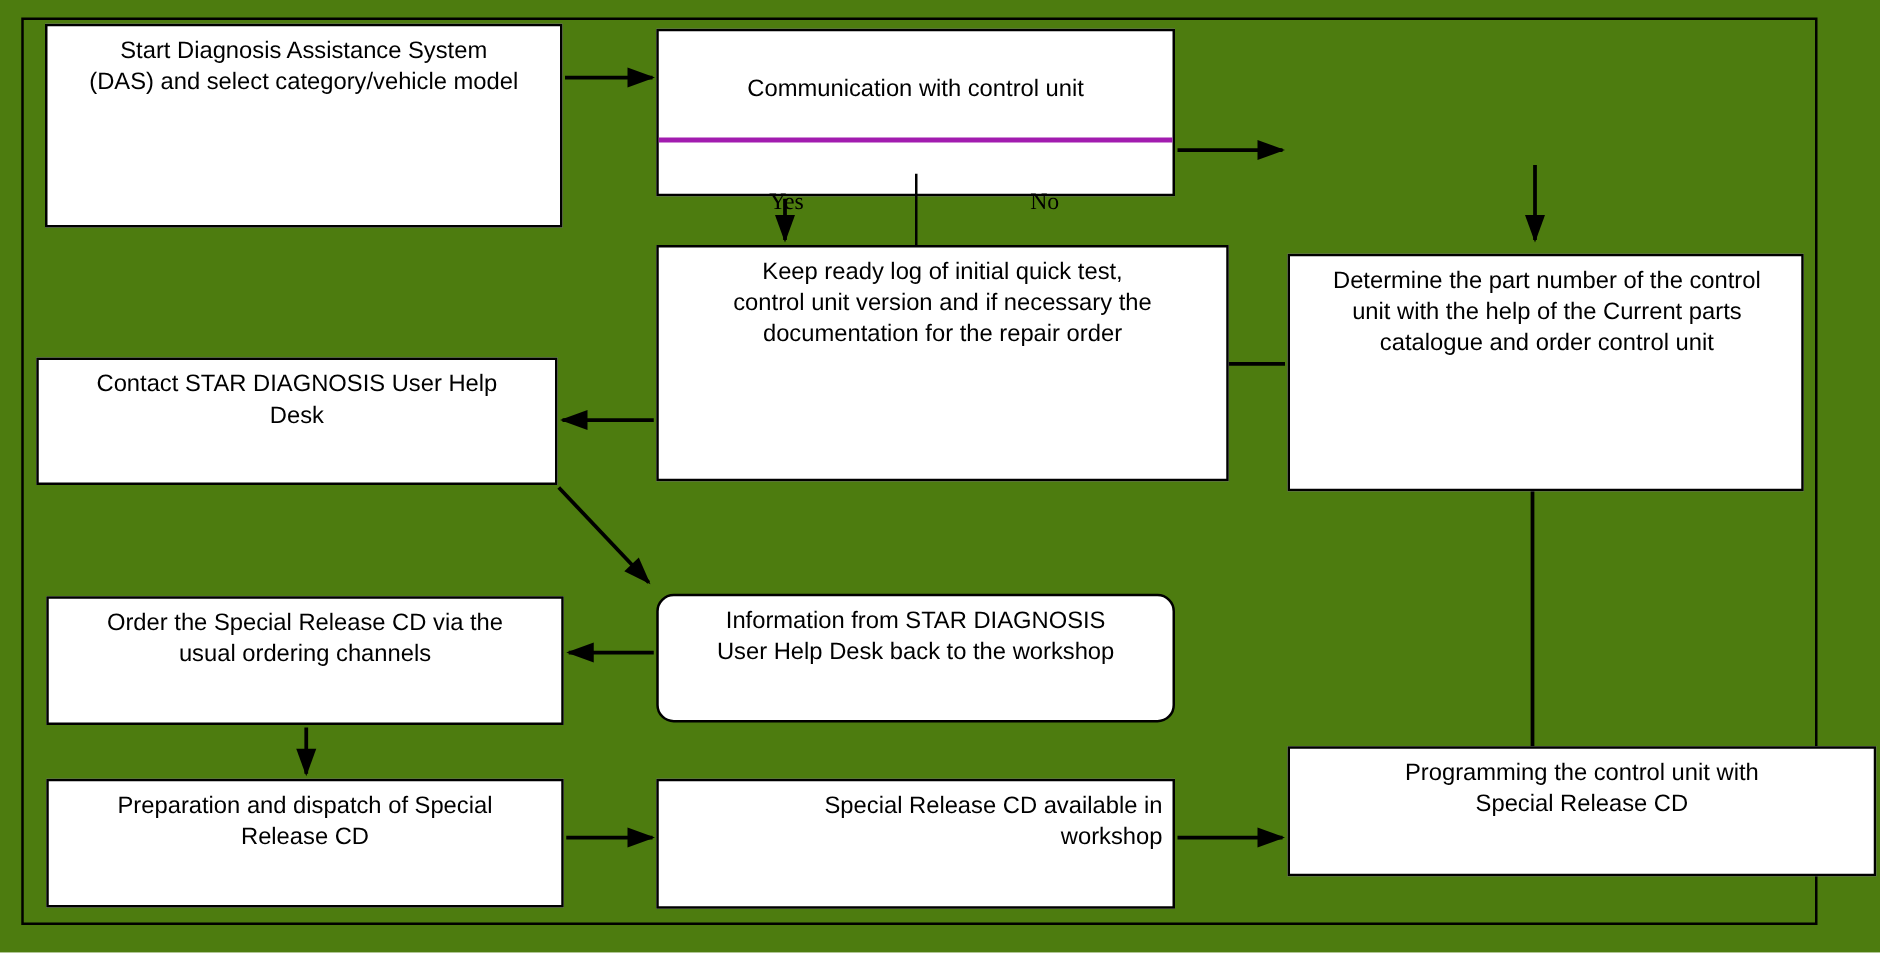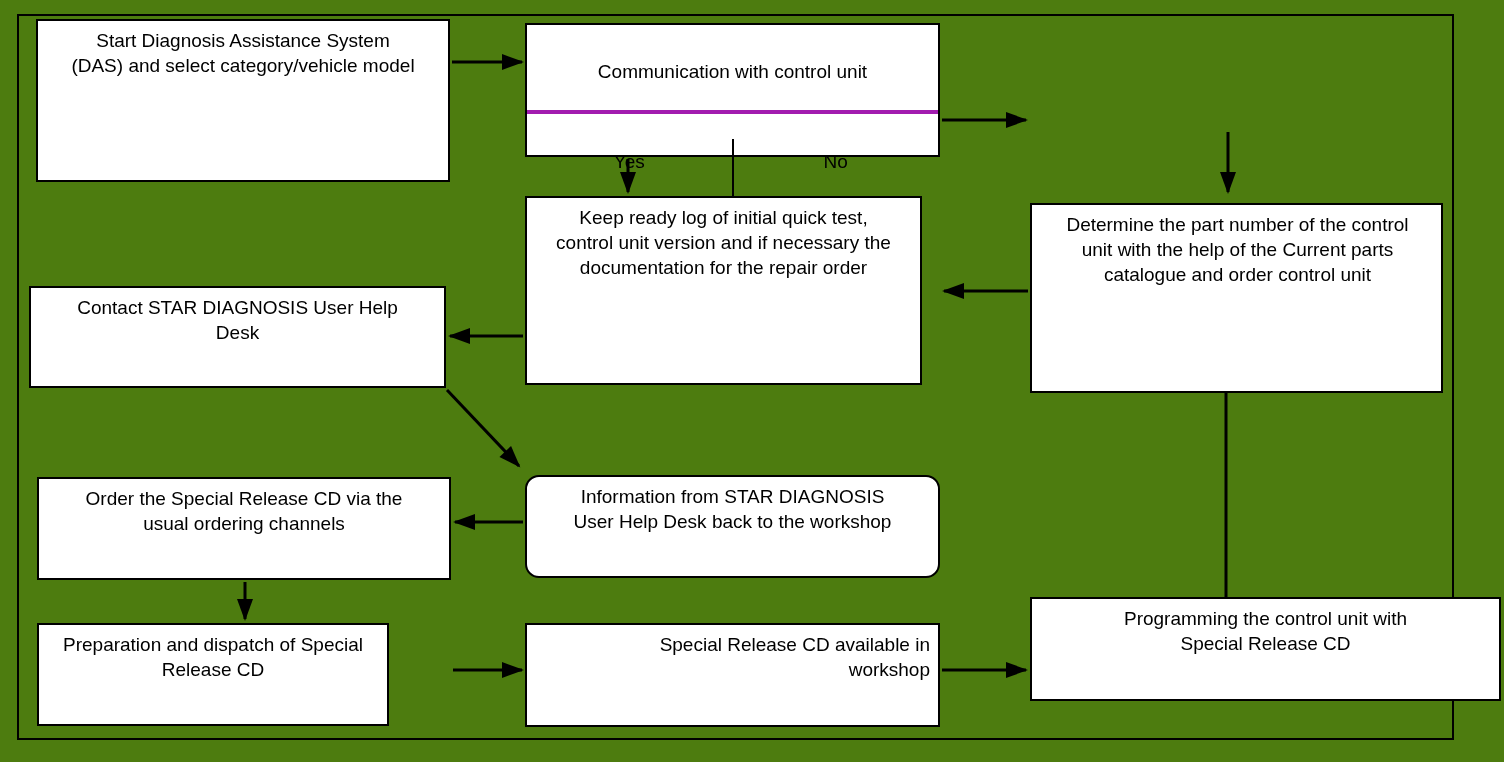--- a/index.html
+++ b/index.html
@@ -32,43 +32,44 @@
     box-sizing: border-box;
     text-align: center;
     font-size: 19px;
     line-height: 25px;
     white-space: pre-line;
     padding: 7px 8px 0 8px;
   }
   .n1  { left: 36px;   top: 19px;  width: 414px; height: 163px; }
   .n2  { left: 525px;  top: 23px;  width: 415px; height: 134px; padding: 0; }
   .n3  { left: 1030px; top: 24px;  width: 413px; height: 106px; }
-  .n4  { left: 525px;  top: 196px; width: 397px; height: 189px; }
+  .n4  { left: 525px;  top: 196px; width: 458px; height: 189px; }
   .n5  { left: 1030px; top: 203px; width: 413px; height: 190px; padding-left: 2px; padding-right: 0; }
   .n6  { left: 29px;   top: 286px; width: 417px; height: 102px; }
   .n7  { left: 37px;   top: 477px; width: 414px; height: 103px; }
   .n8  { left: 525px;  top: 475px; width: 415px; height: 103px; border-radius: 14px; }
-  .n9  { left: 37px;   top: 623px; width: 352px; height: 103px; }
+  .n9  { left: 37px;   top: 623px; width: 414px; height: 103px; }
   .n10 { left: 525px;  top: 623px; width: 415px; height: 104px; text-align: right; }
   .n11 { left: 1030px; top: 597px; width: 471px; height: 104px; }
 
   .comm-title {
     height: 64px;
     border-bottom: 4px solid #a21caf;
     box-sizing: border-box;
     padding-top: 9px;
   }
   .comm-options {
     display: flex;
     height: 66px;
   }
   .comm-cell {
     flex: 1;
     box-sizing: border-box;
     padding-top: 10px;
+    font-family: Liberation Serif, serif;
   }
   .comm-cell.yes {
     border-right: 2px solid #000000;
   }
   .arrow-layer {
     position: absolute;
     left: 0;
     top: 0;
     width: 1504px;
     height: 762px;

